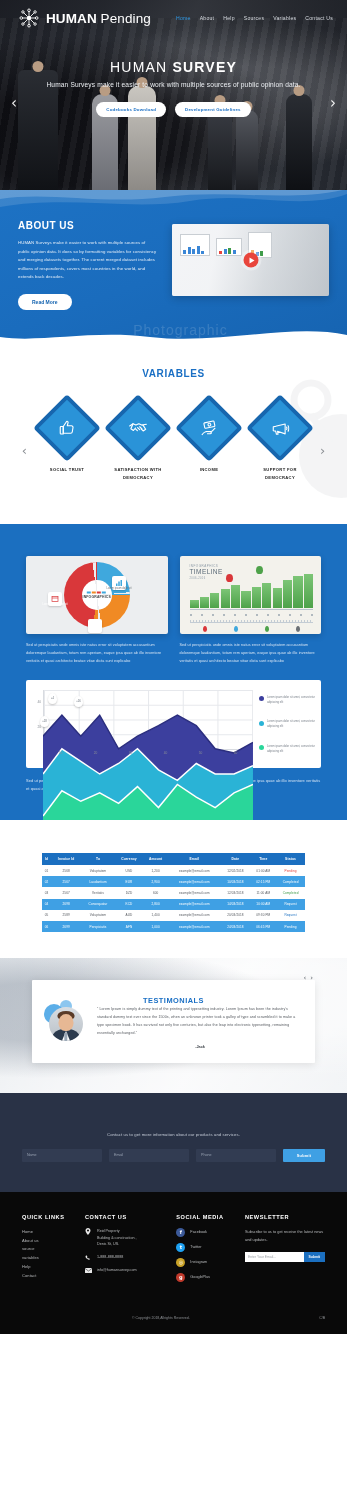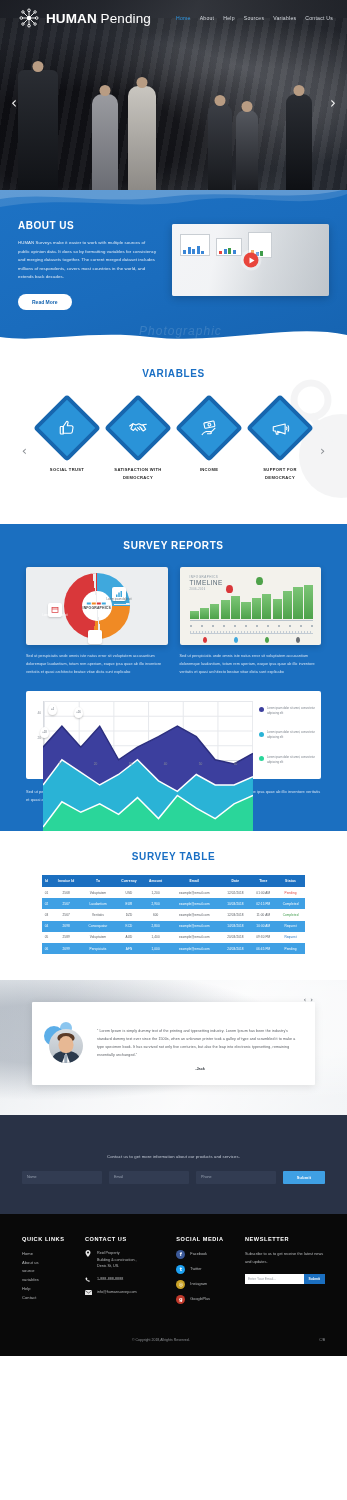--- a/index.html
+++ b/index.html
@@ -139,24 +139,23 @@
   .vc-bars { position:absolute; display:flex; align-items:flex-end; gap:1.5px; }
   .vc-bars i { display:block; width:3px; background:#3a86d6; }
   .play-btn {
     position: absolute; left: 50%; top: 50%; transform: translate(-50%,-50%);
     width: 15px; height: 15px; border-radius: 50%; background: #e8453c;
     display: flex; align-items: center; justify-content: center; cursor: pointer;
     box-shadow: 0 0 0 3px rgba(255,255,255,.32);
   }
   .play-btn:after { content:""; border-left: 5px solid #fff; border-top: 3.2px solid transparent; border-bottom: 3.2px solid transparent; margin-left: 2px; }
   .watermark {
-    position:absolute; z-index:3; color:rgba(255,255,255,.14); font-size:12px;
+    position:absolute; z-index:3; color:rgba(255,255,255,.14); font-size:14px;
     letter-spacing:1px; left: 52%; bottom: 16px; transform: translateX(-50%);
     pointer-events:none;
-    font-style:italic;
   }
 
   
   .variables {
     position: relative; background: #fff; padding: 14px 0 42px; overflow: hidden;
   }
   .vr-deco { position:absolute; right:-32px; top:10px; width:130px; height:150px; opacity:.09; }
   .sec-title {
     text-align: center; color: #1a6fc4; font-size: 10px; font-weight: 700;
     letter-spacing: .6px;
@@ -417,20 +416,28 @@
       <a href="#">Help</a>
       <a href="#">Sources</a>
       <a href="#">Variables</a>
       <a href="#">Contact Us</a>
     </div>
   </nav>
 
   <div class="hero-arrow left">‹</div>
   <div class="hero-arrow right">›</div>
 
+  <div class="hero-body">
+    <div class="hero-title"><span>HUMAN </span><b>SURVEY</b></div>
+    <div class="hero-sub">Human Surveys make it easier to work with multiple sources of public opinion data.</div>
+    <div class="hero-btns">
+      <button class="hero-btn">Codebooks Download</button>
+      <button class="hero-btn outline">Development Guidelines</button>
+    </div>
+  </div>
 </section>
 
 <section class="about">
   <svg class="wave-top" viewBox="0 0 347 30" preserveAspectRatio="none">
     <path d="M0,0 L347,0 L347,5 C300,22 250,2 190,12 C130,22 70,6 0,18 Z" fill="#ffffff" opacity=".13"></path>
     <path d="M0,0 L347,0 L347,0 C290,14 230,0 165,8 C100,16 50,2 0,10 Z" fill="#ffffff" opacity=".2"></path>
   </svg>
 
   <div class="about-inner">
     <div class="about-left">
@@ -546,21 +553,20 @@
           </div>
         </div>
       <div class="var-label">SUPPORT FOR DEMOCRACY</div>
     </div>
 
     <div class="var-arrow">›</div>
   </div>
 </section>
 
 <section class="reports">
-  <div class="sec-title">SURVEY REPORTS</div>
 
   <div class="rep-grid">
     <div class="rep-col">
       <div class="rep-card one">
         <span class="donut"></span>
         <span class="donut-gap"></span>
         <span class="donut-label">
           <span class="dash">
               <i style="background:#3fa8dd"></i>
               <i style="background:#f08a24"></i>
@@ -678,21 +684,20 @@
           <span class="legend-dot" style="background:#2ad69a"></span>
           <span class="legend-txt">Lorem ipsum dolor sit amet, consectetur adipiscing elit</span>
         </div>
       </div>
     </div>
     <div class="chart-caption">Sed ut perspiciatis unde omnis iste natus error sit voluptatem accusantium doloremque laudantium, totam rem aperiam, eaque ipsa quae ab illo inventore veritatis et quasi architecto beatae vitae dicta sunt explicabo</div>
   </div>
 </section>
 
 <section class="tablesec">
-  <div class="sec-title">SURVEY TABLE</div>
   <div class="tbl-wrap">
     <table>
       <thead>
         <tr>
           <th>Id</th>
           <th>Invoice Id</th>
           <th>To</th>
           <th>Currency</th>
           <th>Amount</th>
           <th>Email</th>
@@ -768,20 +773,23 @@
           <td>06:45 PM</td>
           <td class="st-pending">Pending</td>
         </tr>
       </tbody>
     </table>
   </div>
 </section>
 
 <section class="testi">
   <div class="testi-card">
+    <div class="testi-head">
+      <span class="testi-title">TESTIMONIALS</span>
+    </div>
     <div class="avatar-wrap">
       <span class="blob" style="width:20px;height:20px;left:0;top:0;opacity:.85;"></span>
       <span class="blob" style="width:12px;height:12px;left:16px;top:-4px;opacity:.6;"></span>
       <div class="avatar">
         <span class="av-suit"></span>
         <span class="av-hair"></span>
         <span class="av-face"></span>
         <span class="av-shirt"></span>
         <span class="av-tie"></span>
       </div>

